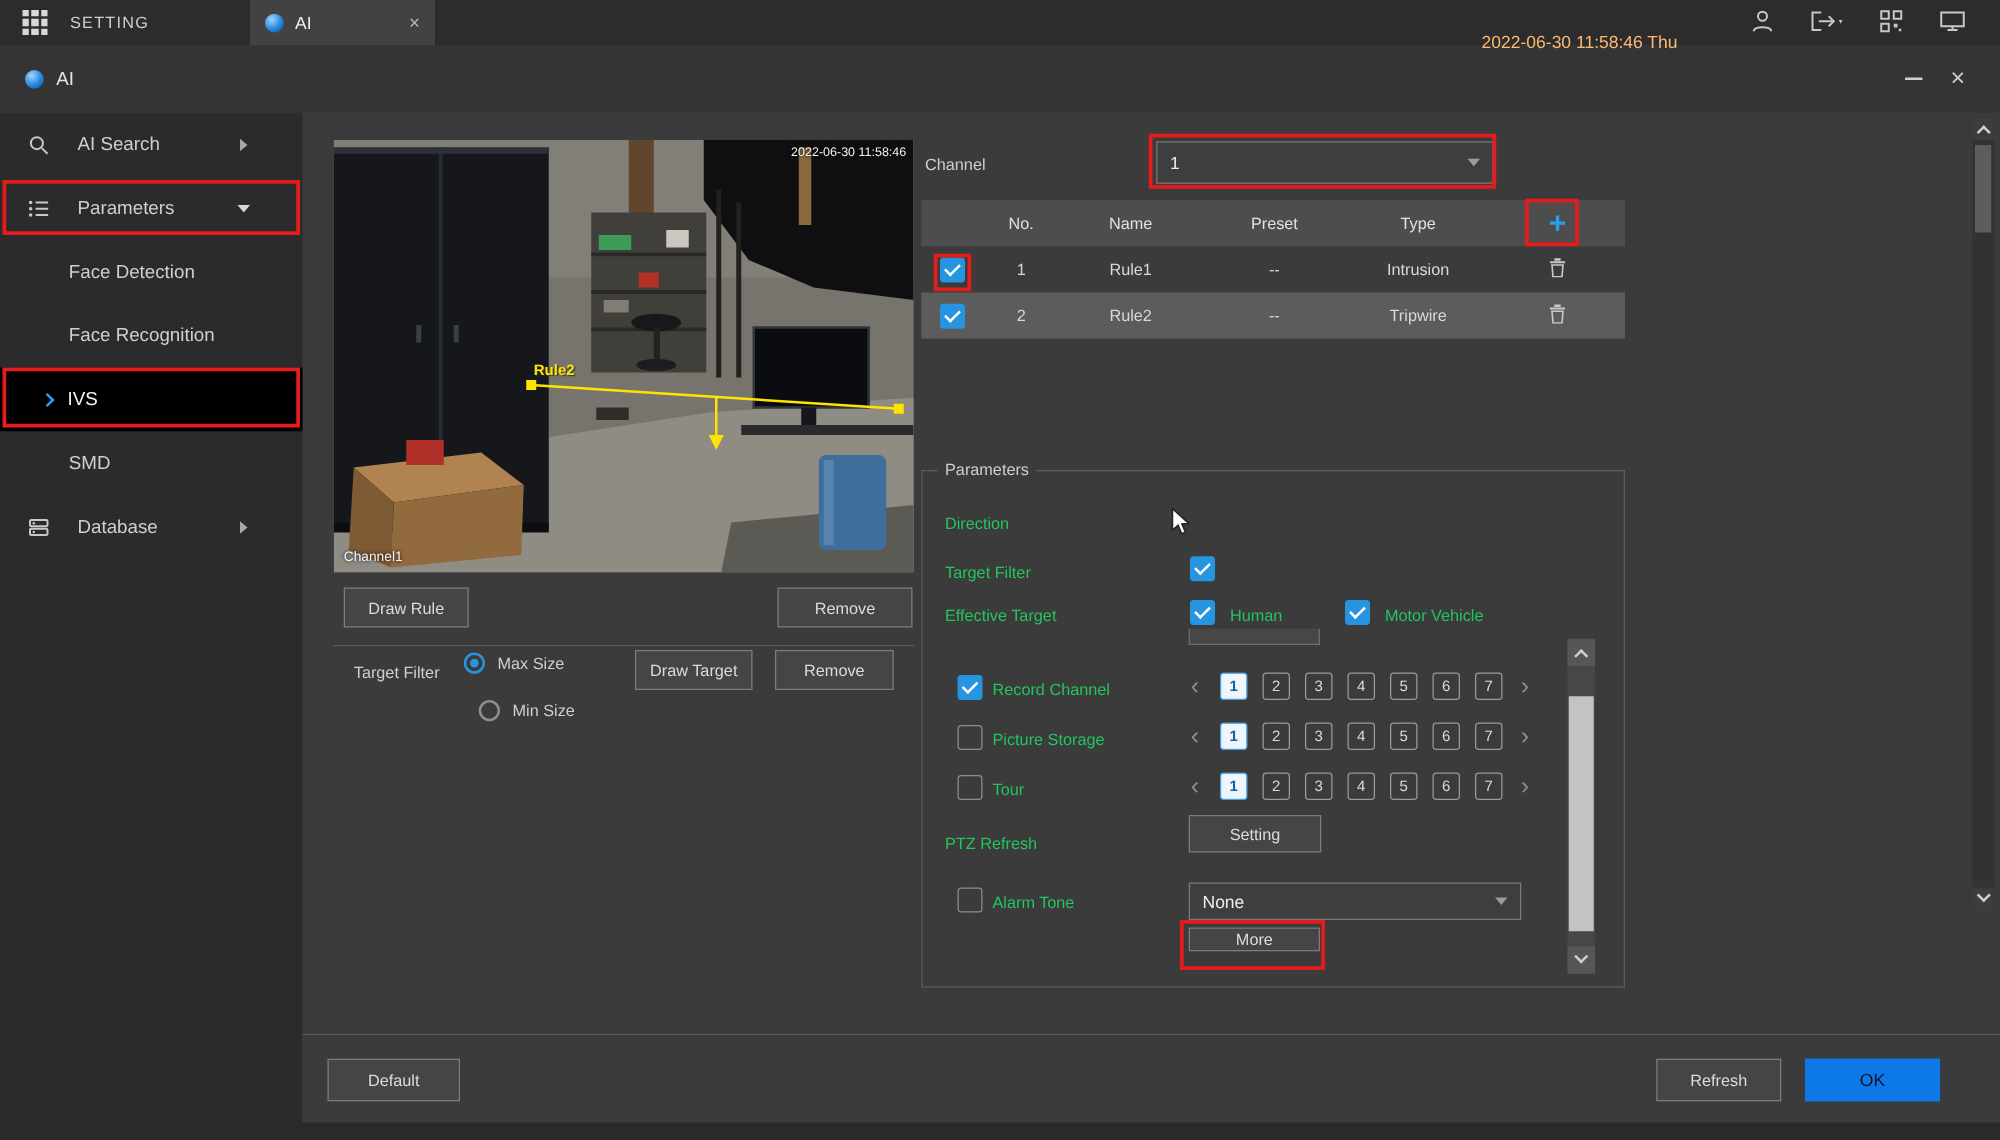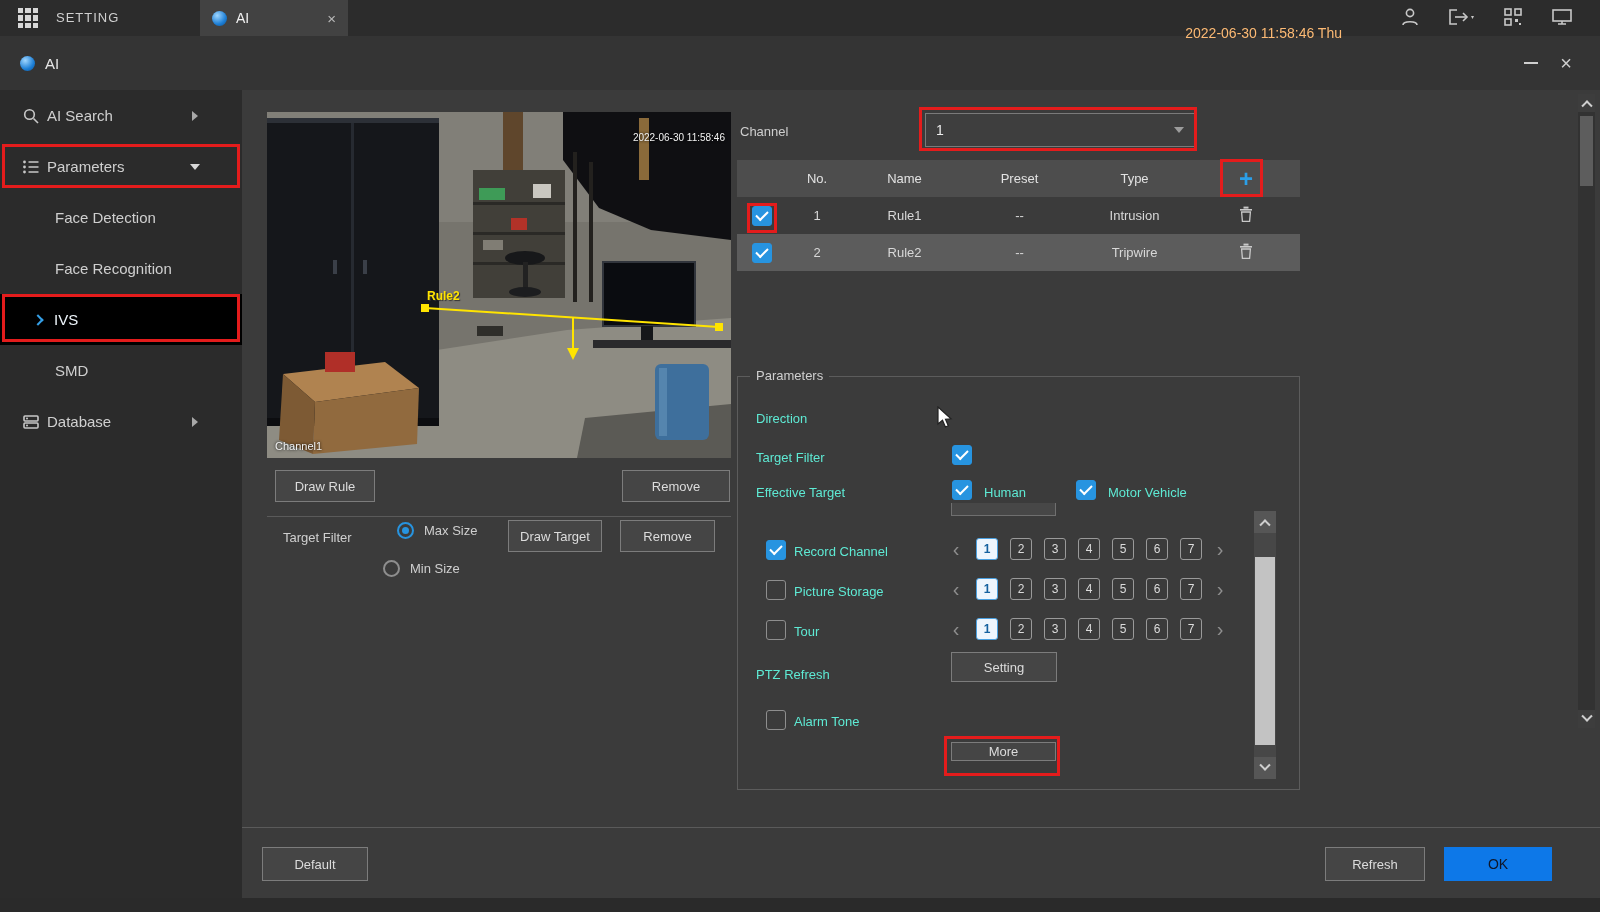--- a/index.html
+++ b/index.html
@@ -22,35 +22,35 @@
 
 .titlebar{position:absolute;left:0;top:36px;width:1600px;height:54px;background:#343434;display:flex;align-items:center;padding:0 20px;z-index:4}
 .titlebar .win-title{font-size:15px;color:#e6e6e6;margin-left:10px}
 .win-controls{margin-left:auto;display:flex;align-items:center;gap:22px;padding-right:8px}
 .min-bar{width:14px;height:2px;background:#cfcfcf}
 .win-close{font-size:20px;color:#cfcfcf;line-height:1}
 
 
 .sidebar{position:absolute;left:0;top:90px;width:242px;height:808px;background:#2b2b2b;z-index:2}
 .side-item{height:51px;display:flex;align-items:center;padding-left:22px;position:relative;font-size:15px;color:#cfcfcf}
-.side-item .side-label{margin-left:7px}
+.side-item .side-label{margin-left:22px}
 .side-item.sub{padding-left:55px}
 .side-item.sub .side-label{margin-left:0}
 .side-item.selected{background:#000000}
 .side-item.selected .side-label{color:#eef5fb}
 .tri-right{position:absolute;right:44px;width:0;height:0;border-top:5px solid transparent;border-bottom:5px solid transparent;border-left:6px solid #a8a8a8}
 .tri-down{position:absolute;right:42px;width:0;height:0;border-left:5px solid transparent;border-right:5px solid transparent;border-top:6px solid #d8d8d8}
 .chev-right-blue{width:8px;height:8px;border-top:2px solid #35a0e8;border-right:2px solid #35a0e8;transform:rotate(45deg);margin-right:12px}
 
 
 .content{position:absolute;left:242px;top:90px;width:1358px;height:737px;background:#3b3b3b;z-index:1}
 .video-wrap{position:absolute;left:25px;top:22px;width:464px;height:346px;background:#555;overflow:hidden}
 .video-wrap svg{position:absolute;left:0;top:0;width:100%;height:100%}
 .osd{position:absolute;color:#f2f2f2;text-shadow:0 0 3px #000}
-.osd-time{right:6px;top:20px;font-size:10px}
+.osd-time{right:6px;top:5px;font-size:10px}
 .osd-chan{left:8px;bottom:6px;font-size:11px}
 .rule-label{position:absolute;left:160px;top:177px;color:#ffe400;font-size:12px;font-weight:bold;text-shadow:1px 1px 1px #333}
 
 .btn{position:absolute;background:#454545;border:1px solid #7c7c7c;color:#dcdcdc;font-size:13px;display:flex;align-items:center;justify-content:center}
 .divider{position:absolute;left:25px;top:426px;width:464px;height:1px;background:#5a5a5a}
 .tf-label{position:absolute;left:41px;top:440px;font-size:13px;color:#cfcfcf}
 .radio-row{position:absolute;display:flex;align-items:center;gap:10px}
 .radio{width:17px;height:17px;border-radius:50%;border:2px solid #8e8e8e;position:relative;flex:0 0 auto}
 .radio.selected{border-color:#2794e0}
 .radio.selected::after{content:"";position:absolute;left:3px;top:3px;width:7px;height:7px;border-radius:50%;background:#2794e0}
@@ -66,21 +66,21 @@
 .tr.thead{background:#4d4d4d;font-size:13px;color:#e2e2e2}
 .tr.selected{background:#5c5c5c}
 .add-btn{color:#2b9fe8;font-size:24px;font-weight:bold;line-height:1}
 .checkbox{width:20px;height:20px;border:1px solid #8e8e8e;border-radius:3px;display:inline-block;position:relative;vertical-align:middle}
 .checkbox.checked{background:#2794e0;border-color:#2794e0}
 .checkbox.checked::after{content:"";position:absolute;left:3px;top:4px;width:10px;height:5px;border-left:2px solid #fff;border-bottom:2px solid #fff;transform:rotate(-45deg)}
 
 
 .groupbox{position:absolute;left:495px;top:286px;width:563px;height:414px;border:1px solid #5c5c5c}
 .gb-title{position:absolute;top:-9px;left:12px;background:#3b3b3b;padding:0 6px;font-size:13px;color:#cfcfcf}
-.gb-label{position:absolute;font-size:13px;color:#5eead4;white-space:nowrap}
+.gb-label{position:absolute;font-size:13px;color:#22c55e;white-space:nowrap}
 .chan-row{position:absolute;display:flex;align-items:center}
 .pag-arrow{width:16px;text-align:center;font-size:20px;color:#8f8f8f;line-height:22px}
 .chbox{width:22px;height:22px;border:1px solid #9a9a9a;border-radius:3px;display:flex;align-items:center;justify-content:center;font-size:12px;color:#dcdcdc;margin-left:12px;flex:0 0 auto}
 .chbox.active{background:#eef5fd;border-color:#4aa0e0;color:#15609f;font-weight:bold}
 .chbox:first-of-type{margin-left:12px}
 .clipped-btn{position:absolute;left:213px;top:126px;width:105px;height:13px;background:#474747;border:1px solid #6f6f6f;border-top:none}
 
 
 .gb-scroll{position:absolute;left:516px;top:134px;width:22px;height:268px;background:#474747}
 .scroll-btn{position:absolute;left:0;width:22px;height:22px;background:#565656;display:flex;align-items:center;justify-content:center}
@@ -255,21 +255,21 @@
       <span class="osd osd-time">2022-06-30 11:58:46</span>
       <span class="osd osd-chan">Channel1</span>
       <span class="rule-label">Rule2</span>
     </div>
 
     <div class="btn" style="left:33px;top:380px;width:100px;height:32px">Draw Rule</div>
     <div class="btn" style="left:380px;top:380px;width:108px;height:32px">Remove</div>
     <div class="divider"></div>
 
     <span class="tf-label">Target Filter</span>
-    <label class="radio-row" style="left:155px;top:432px">
+    <label class="radio-row" style="left:129px;top:432px">
       <span class="radio selected"></span>
       <span class="radio-label">Max Size</span>
     </label>
     <label class="radio-row" style="left:141px;top:470px">
       <span class="radio"></span>
       <span class="radio-label">Min Size</span>
     </label>
     <div class="btn" style="left:266px;top:430px;width:94px;height:32px">Draw Target</div>
     <div class="btn" style="left:378px;top:430px;width:95px;height:32px">Remove</div>
 
@@ -370,20 +370,24 @@
         <span class="chbox">6</span>
         <span class="chbox">7</span>
         <span class="pag-arrow" style="margin-left:10px">›</span>
       </div>
 
       <span class="gb-label" style="left:18px;top:290px">PTZ Refresh</span>
       <div class="btn" style="left:213px;top:275px;width:106px;height:30px">Setting</div>
 
       <span class="checkbox" style="position:absolute;left:28px;top:333px"></span>
       <span class="gb-label" style="left:56px;top:337px">Alarm Tone</span>
+      <div class="dropdown" style="left:213px;top:329px;width:266px;height:30px">
+        <span>None</span>
+        <i class="caret"></i>
+      </div>
 
       <div class="btn" style="left:213px;top:365px;width:105px;height:19px">More</div>
 
       <div class="gb-scroll">
         <div class="scroll-btn up">
             <i class="chev-up"></i>
           </div>
         <div class="scroll-thumb"></div>
         <div class="scroll-btn down">
             <i class="chev-down"></i>

